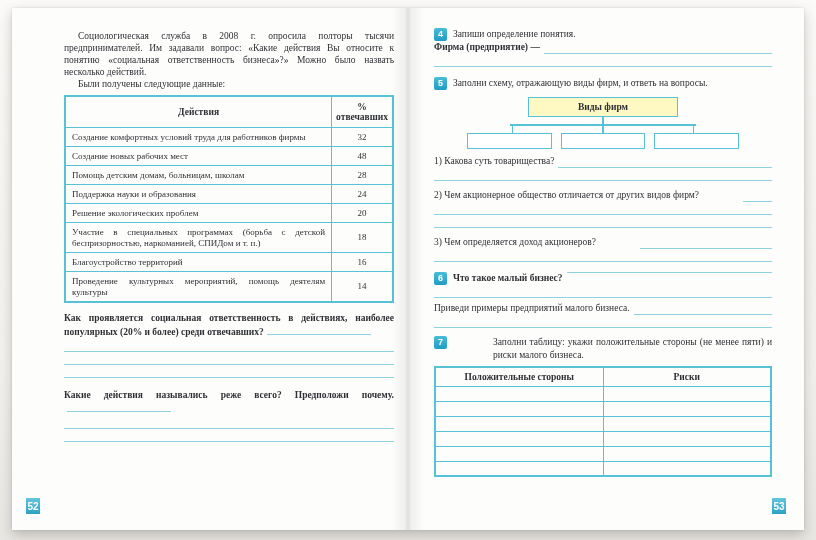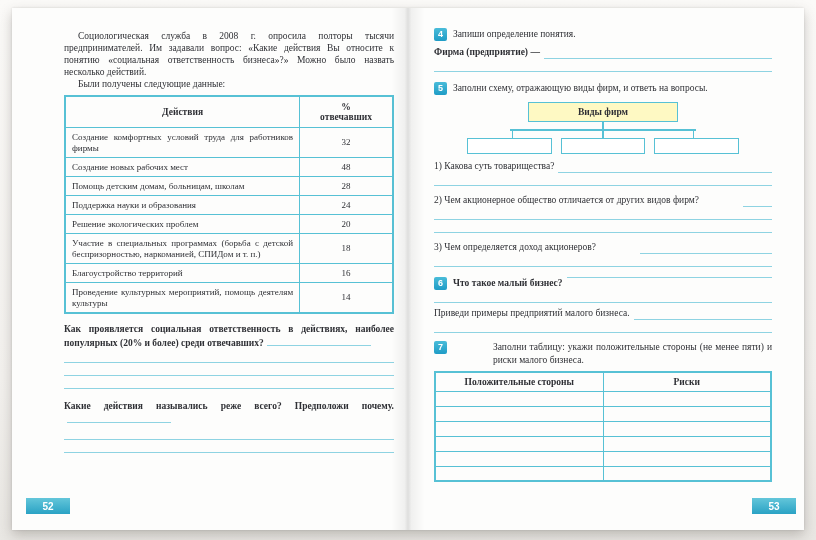--- a/index.html
+++ b/index.html
@@ -23,21 +23,21 @@
   .page.left  { padding:22px 14px 0 52px; }
   .page.right { padding:20px 32px 0 26px; }
 
   .para { font-size:9.5px; line-height:12px; text-align:justify; text-indent:14px; }
   .note { font-size:9.5px; line-height:13px; text-indent:14px; }
   .b { font-weight:bold; }
 
   
   table.wtable { border-collapse:collapse; width:100%; margin-top:4px; border:2px solid #57c1d5; }
   table.wtable th, table.wtable td { border:1px solid #57c1d5; }
-  table.wtable th { font-size:9.5px; padding:5px 20px; text-align:center; font-weight:bold; }
+  table.wtable th { font-size:9.5px; padding:5px 4px; text-align:center; font-weight:bold; }
   table.wtable td { font-size:9px; line-height:11px; padding:3.5px 6px; text-align:justify; }
   td.pct { text-align:center !important; width:42px; }
   table.t7 td.empty { height:15px; }
   table.t7 th { padding:4px 2px; }
   table.t7 td.half { width:50%; }
 
   
   .rule { height:13px; border-bottom:1px solid #8ed3e2; }
   .qline { display:flex; align-items:flex-end; font-size:9.5px; line-height:13px; white-space:nowrap; }
   .fillrule { flex:1; border-bottom:1px solid #8ed3e2; margin-left:4px; min-width:10px; }
@@ -48,44 +48,44 @@
 
   
   .taskline { display:flex; align-items:flex-start; font-size:9.5px; line-height:13px; }
   .tnum {
     flex:0 0 auto; width:13px; height:13px; margin-right:6px; margin-top:0;
     background:linear-gradient(#49bcd9,#1f9cc6); color:#fff; border-radius:2px;
     font-family:"Liberation Sans", sans-serif; font-weight:bold; font-size:9px;
     line-height:13px; text-align:center;
   }
   .ttext { text-align:justify; }
-  .termline { margin-top:5px; font-size:9.5px; }
+  .termline { font-size:9.5px; }
 
   
   .scheme { width:272px; margin:7px auto 2px; }
   .scheme-title {
     width:150px; margin:0 auto; border:1.5px solid #57c1d5;
     font-weight:bold; font-size:9.5px; text-align:center; padding:4px 0; background:#fef9c3;
   }
   .stem { width:1.5px; height:7px; background:#57c1d5; margin:0 auto; }
   .hbar { height:1.5px; background:#57c1d5; margin:0 43px; }
   .vrow { display:flex; }
   .vcell { flex:1; display:flex; justify-content:center; }
   .vtick { width:1.5px; height:7px; background:#57c1d5; }
   .boxrow { display:flex; gap:9px; }
   .sbox { flex:1; height:16px; border:1.5px solid #57c1d5; background:#fff; }
 
   .pagenum {
-    position:absolute; bottom:16px; width:44px; height:16px;
+    position:absolute; bottom:16px; width:14px; height:16px;
     background:linear-gradient(#63c6da,#2aa2c4); color:#fff;
     font-family:"Liberation Sans", sans-serif; font-weight:bold; font-size:10px;
     display:flex; align-items:center; justify-content:center;
   }
   .page.left  .pagenum { left:14px; }
-  .page.right .pagenum { right:8px; }
+  .page.right .pagenum { right:18px; }
 
   .mt4{margin-top:4px;} .mt6{margin-top:6px;} .mt8{margin-top:8px;gap:40px;} .mt10{margin-top:10px;}
 </style>
 </head>
 <body>
 
 <div class="book">
 
   <div class="page left">
     <div class="para">Социологическая служба в 2008 г. опросила полторы тысячи предпринимателей. Им задавали вопрос: «Какие действия Вы относите к понятию «социальная ответственность бизнеса»?» Можно было назвать несколько действий.</div>

